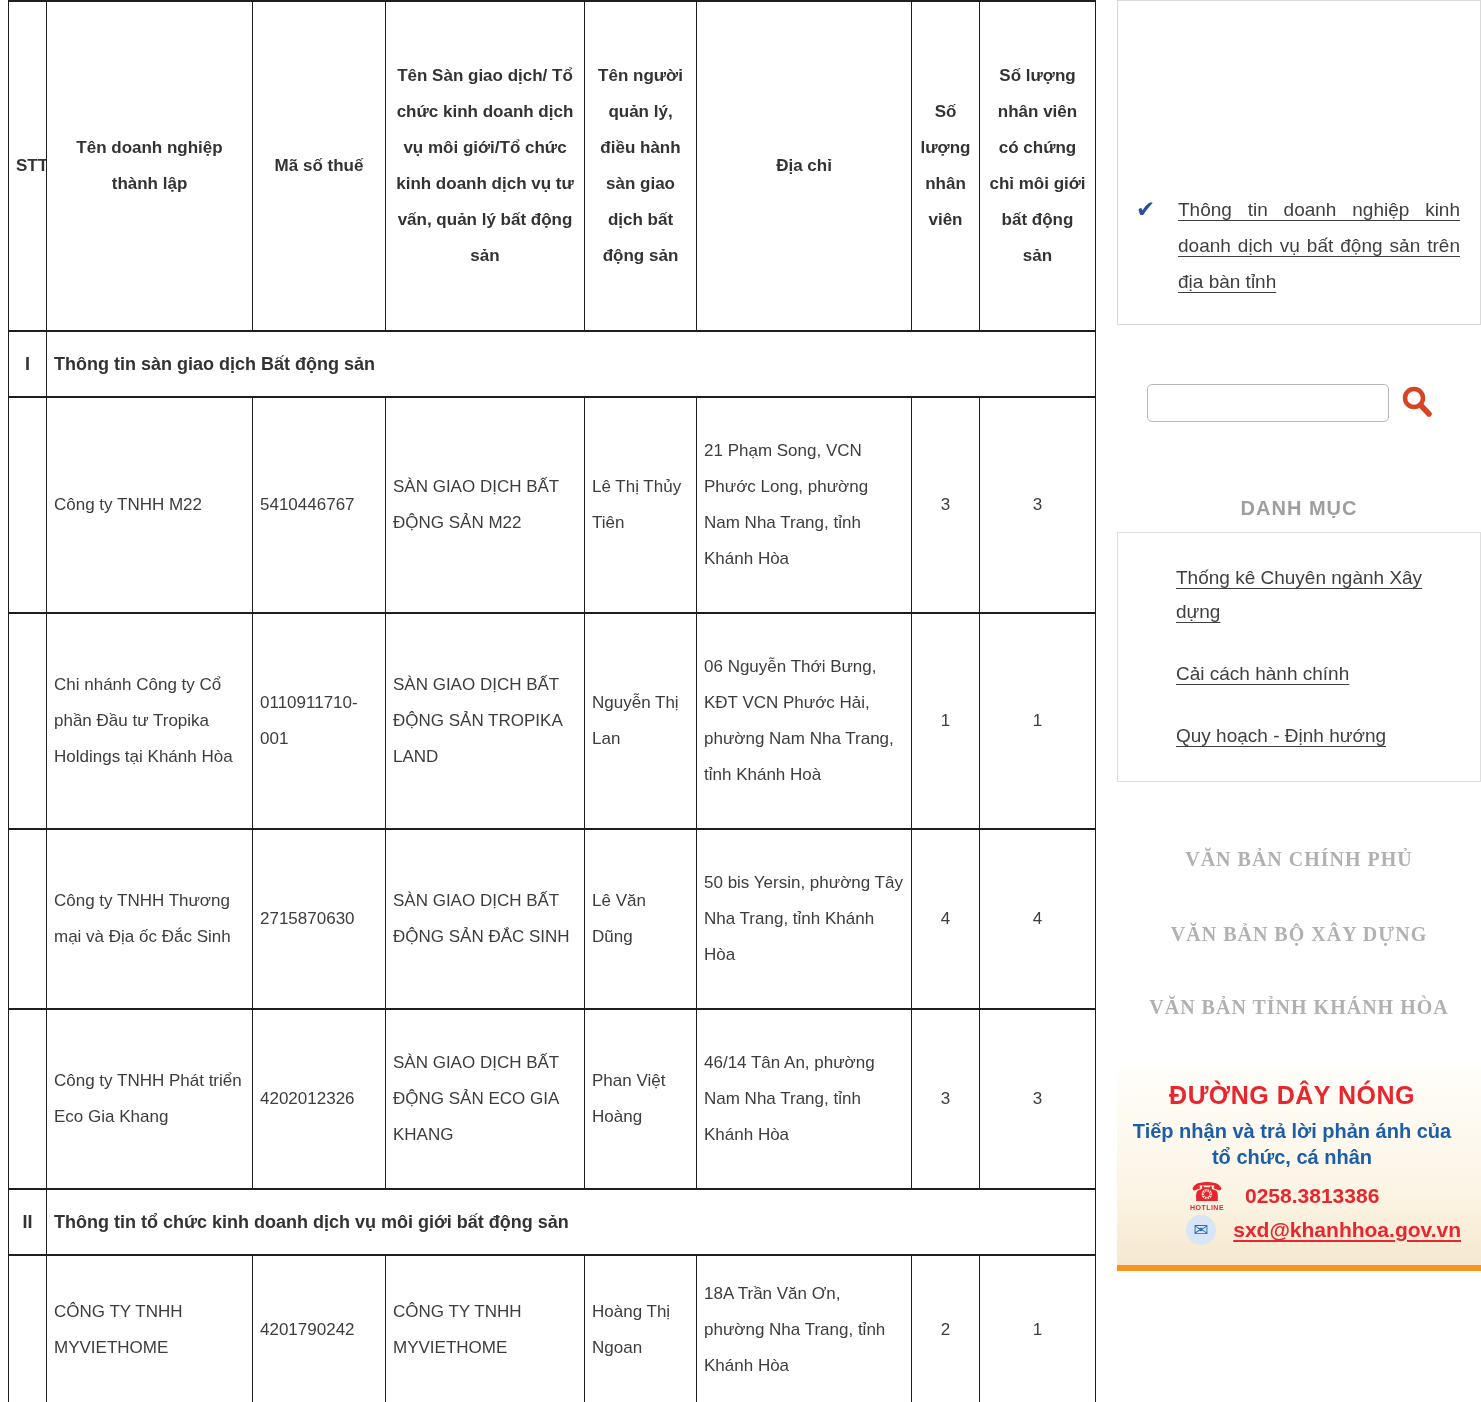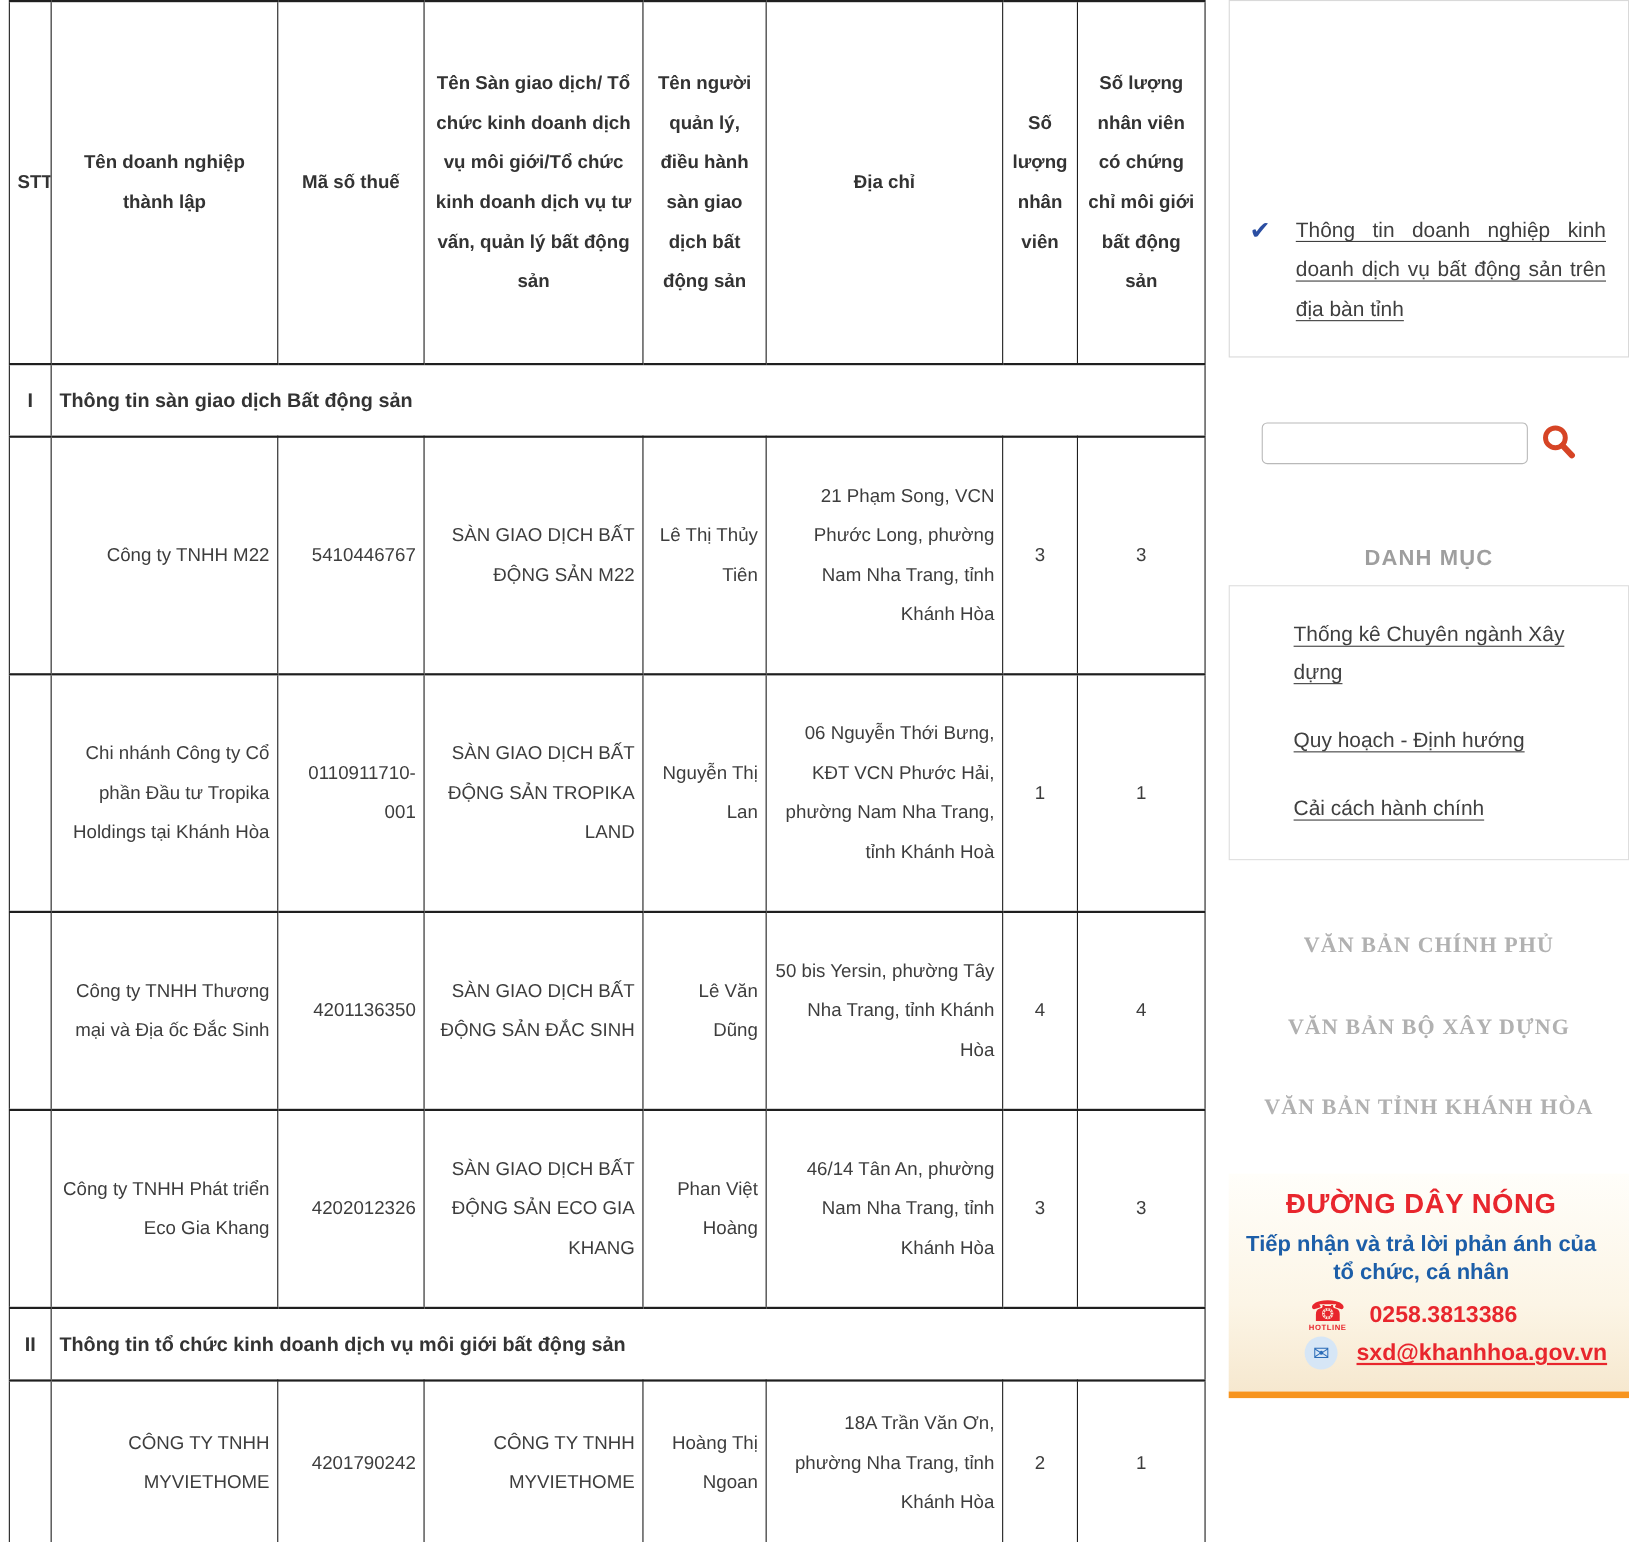--- a/index.html
+++ b/index.html
@@ -12,21 +12,21 @@
   table.biz { border-collapse: collapse; width: 1087px; table-layout: fixed; }
   table.biz td, table.biz th {
     border: 1px solid #1f1f1f;
     border-top-width: 2px; border-bottom-width: 2px;
     vertical-align: middle;
     font-size: 17px; line-height: 36px;
     padding: 14px 7px;
     overflow: hidden;
   }
   table.biz th { font-weight: bold; text-align: center; color: #333; }
-  td.cell-left { text-align: right; }
+  td.cell-left { text-align: left; }
   td.cell-center { text-align: center; }
   tr.section-row td { font-weight: bold; font-size: 18px; color: #333; }
   tr.section-row td.sec-num { text-align: center; padding: 2px 2px; }
 
   
   .sidebar { width: 364px; margin-left: 22px; display: flex; flex-direction: column; }
 
   .featured-box {
     height: 325px; border: 1px solid #d9d9d9; background: #fff;
     display: flex; align-items: flex-end; padding: 18px 20px 24px 18px;
@@ -143,21 +143,21 @@
         <td class="cell-left">SÀN GIAO DỊCH BẤT ĐỘNG SẢN TROPIKA LAND</td>
         <td class="cell-left">Nguyễn Thị Lan</td>
         <td class="cell-left">06 Nguyễn Thới Bưng, KĐT VCN Phước Hải, phường Nam Nha Trang, tỉnh Khánh Hoà</td>
         <td class="cell-center">1</td>
         <td class="cell-center">1</td>
       </tr>
 
       <tr style="height:180px">
         <td class="cell-center"></td>
         <td class="cell-left">Công ty TNHH Thương mại và Địa ốc Đắc Sinh</td>
-        <td class="cell-left">4201136350</td>
+        <td class="cell-left">2715870630</td>
         <td class="cell-left">SÀN GIAO DỊCH BẤT ĐỘNG SẢN ĐẮC SINH</td>
         <td class="cell-left">Lê Văn Dũng</td>
         <td class="cell-left">50 bis Yersin, phường Tây Nha Trang, tỉnh Khánh Hòa</td>
         <td class="cell-center">4</td>
         <td class="cell-center">4</td>
       </tr>
 
       <tr style="height:180px">
         <td class="cell-center"></td>
         <td class="cell-left">Công ty TNHH Phát triển Eco Gia Khang</td>
@@ -204,22 +204,22 @@
           <circle cx="15" cy="14" r="9" fill="none" stroke="#D64425" stroke-width="4.5"></circle>
           <line x1="21.5" y1="21" x2="30" y2="30" stroke="#D64425" stroke-width="5.5" stroke-linecap="round"></line>
         </svg>
       </button>
     </div>
 
     <div class="cat-title">DANH MỤC</div>
 
     <div class="cat-box">
       <a class="cat-link">Thống kê Chuyên ngành Xây dựng</a>
+      <a class="cat-link">Cải cách hành chính</a>
       <a class="cat-link">Quy hoạch - Định hướng</a>
-      <a class="cat-link">Cải cách hành chính</a>
     </div>
 
     <div class="doc-heading dh1">VĂN BẢN CHÍNH PHỦ</div>
     <div class="doc-heading dh2">VĂN BẢN BỘ XÂY DỰNG</div>
     <div class="doc-heading dh3">VĂN BẢN TỈNH KHÁNH HÒA</div>
 
     <div class="hotline">
       <div class="hotline-title">ĐƯỜNG DÂY NÓNG</div>
       <div class="hotline-sub">Tiếp nhận và trả lời phản ánh của tổ chức, cá nhân</div>
       <div class="hotline-rows">

